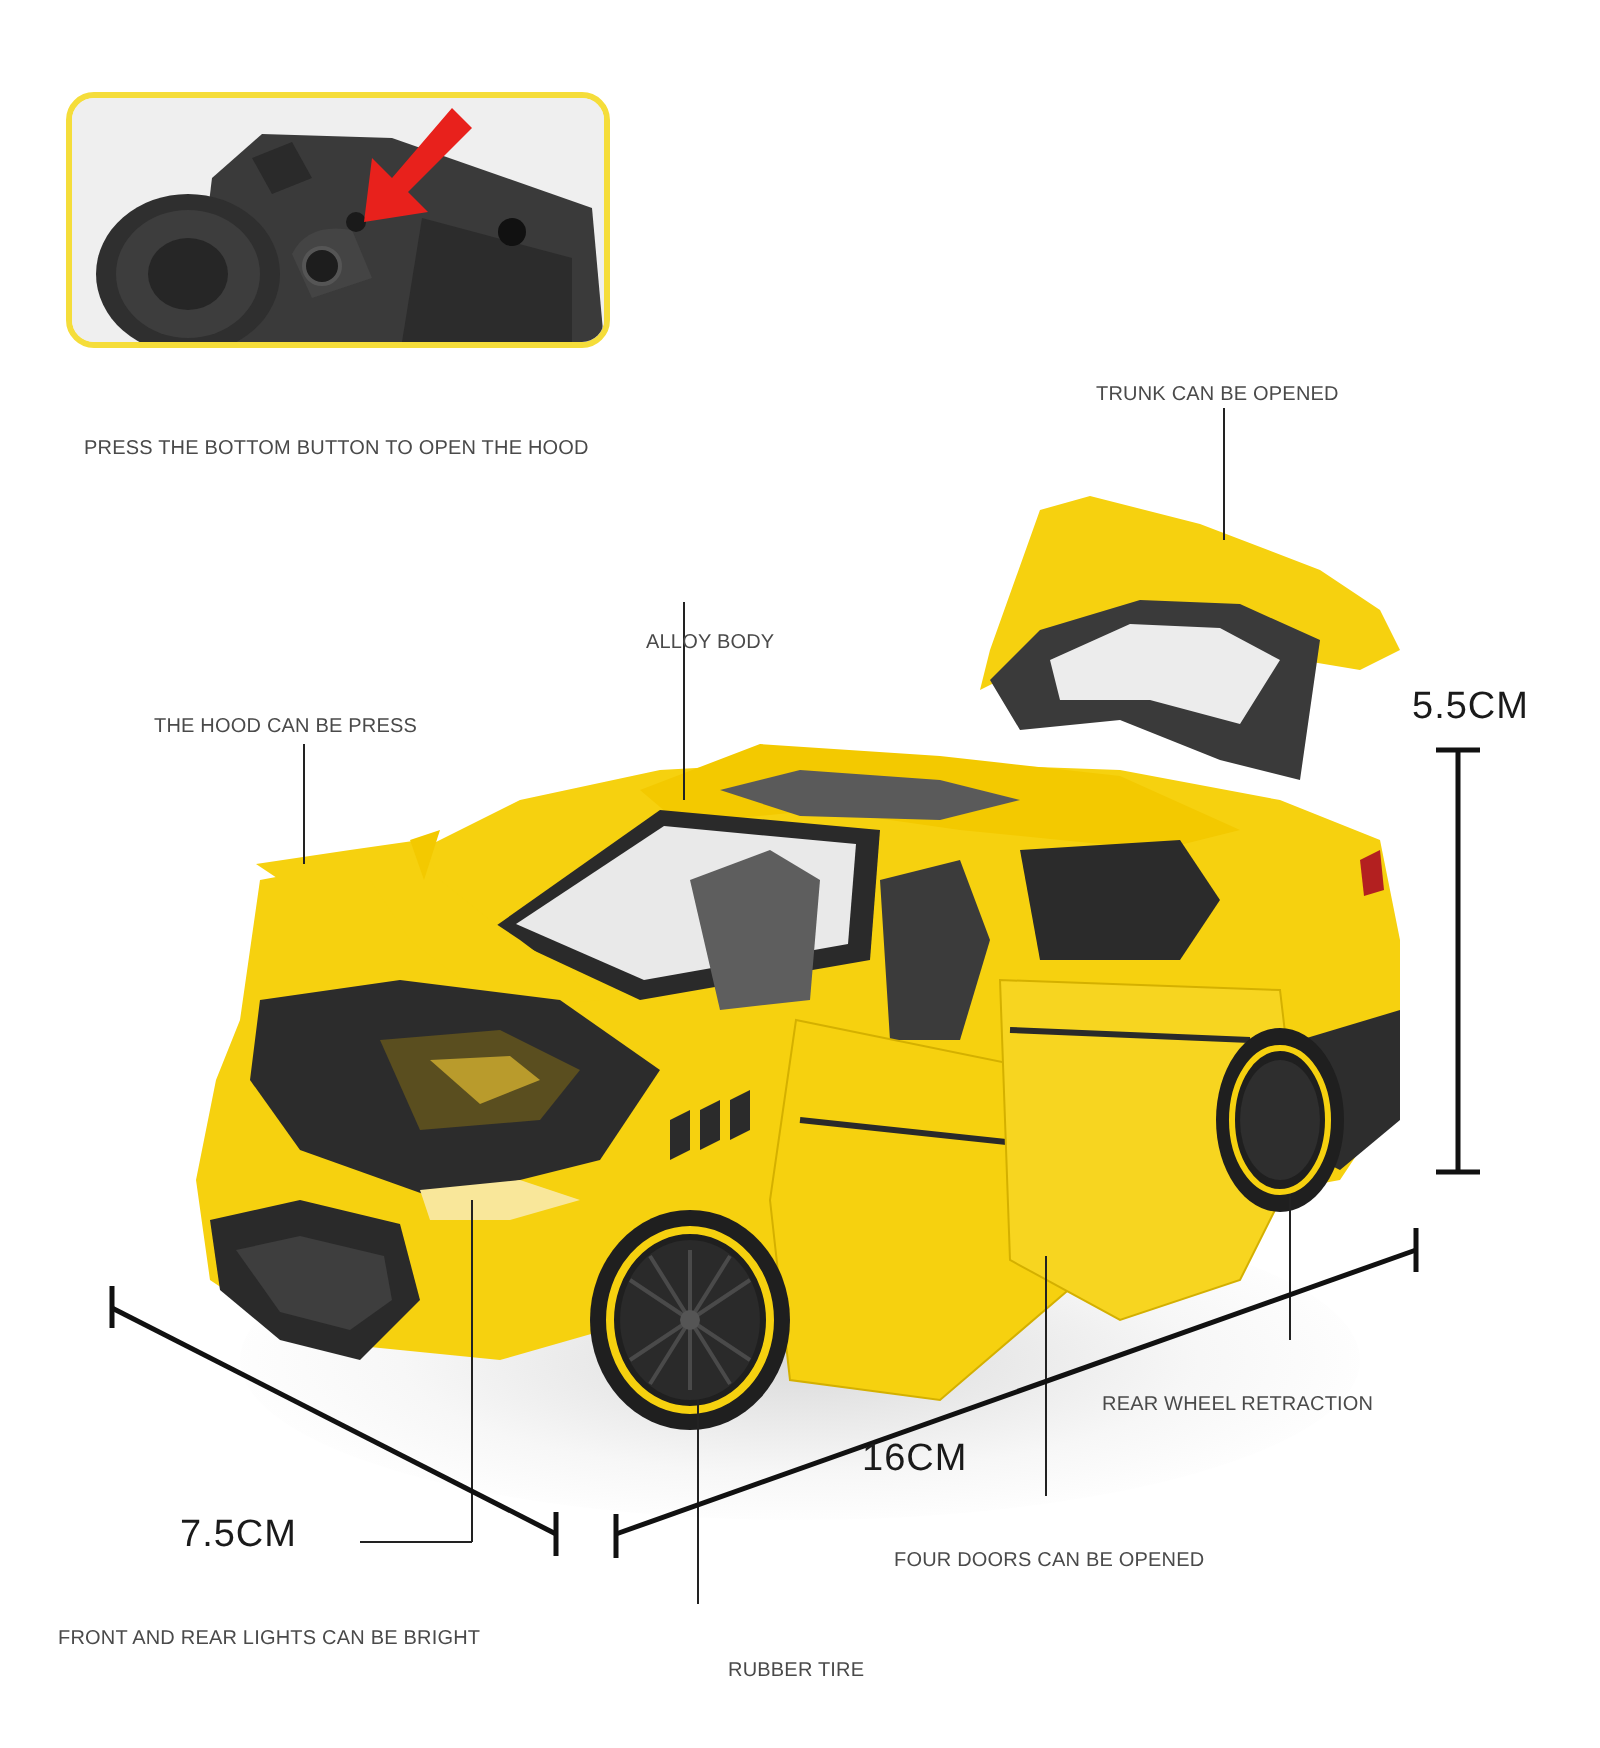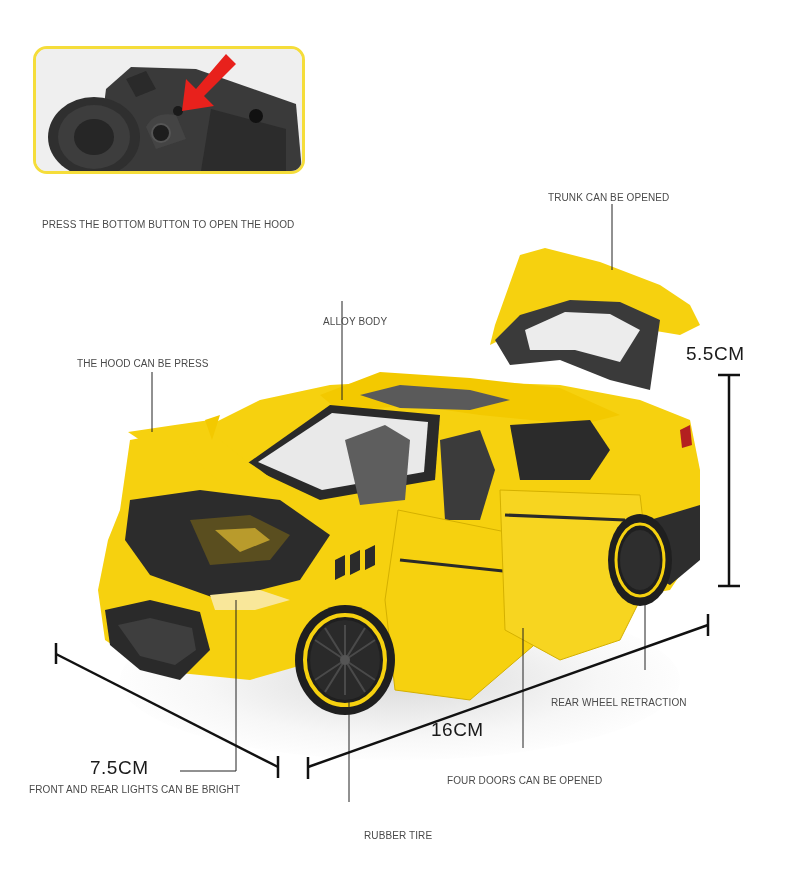--- a/index.html
+++ b/index.html
@@ -131,21 +131,21 @@
       <line x1="308" y1="767" x2="708" y2="625"></line>
       <line x1="308" y1="757" x2="308" y2="779"></line>
       <line x1="708" y1="614" x2="708" y2="636"></line>
     </g>
   </svg>
 
   <div class="label" style="left:548px; top:192px;">TRUNK CAN BE OPENED</div>
   <div class="label" style="left:323px; top:288px;margin-top:28px;">ALLOY BODY</div>
   <div class="label" style="left:77px; top:358px;">THE HOOD CAN BE PRESS</div>
   <div class="label" style="left:551px; top:697px;">REAR WHEEL RETRACTION</div>
-  <div class="label" style="left:29px; top:784px;">FRONT AND REAR LIGHTS CAN BE BRIGHT</div>
+  <div class="label" style="left:29px; top:814px;">FRONT AND REAR LIGHTS CAN BE BRIGHT</div>
   <div class="label" style="left:447px; top:775px;">FOUR DOORS CAN BE OPENED</div>
   <div class="label" style="left:316px; top:830px;padding-left:48px;">RUBBER TIRE</div>
 
-  <div class="dim" style="left:686px; top:343px;">5.5CM</div>
+  <div class="dim" style="left:706px; top:343px;">5.5CM</div>
   <div class="dim" style="left:90px; top:717px;margin-top:40px;">7.5CM</div>
   <div class="dim" style="left:431px; top:719px;">16CM</div>
 
 </div>
 
 </body></html>

